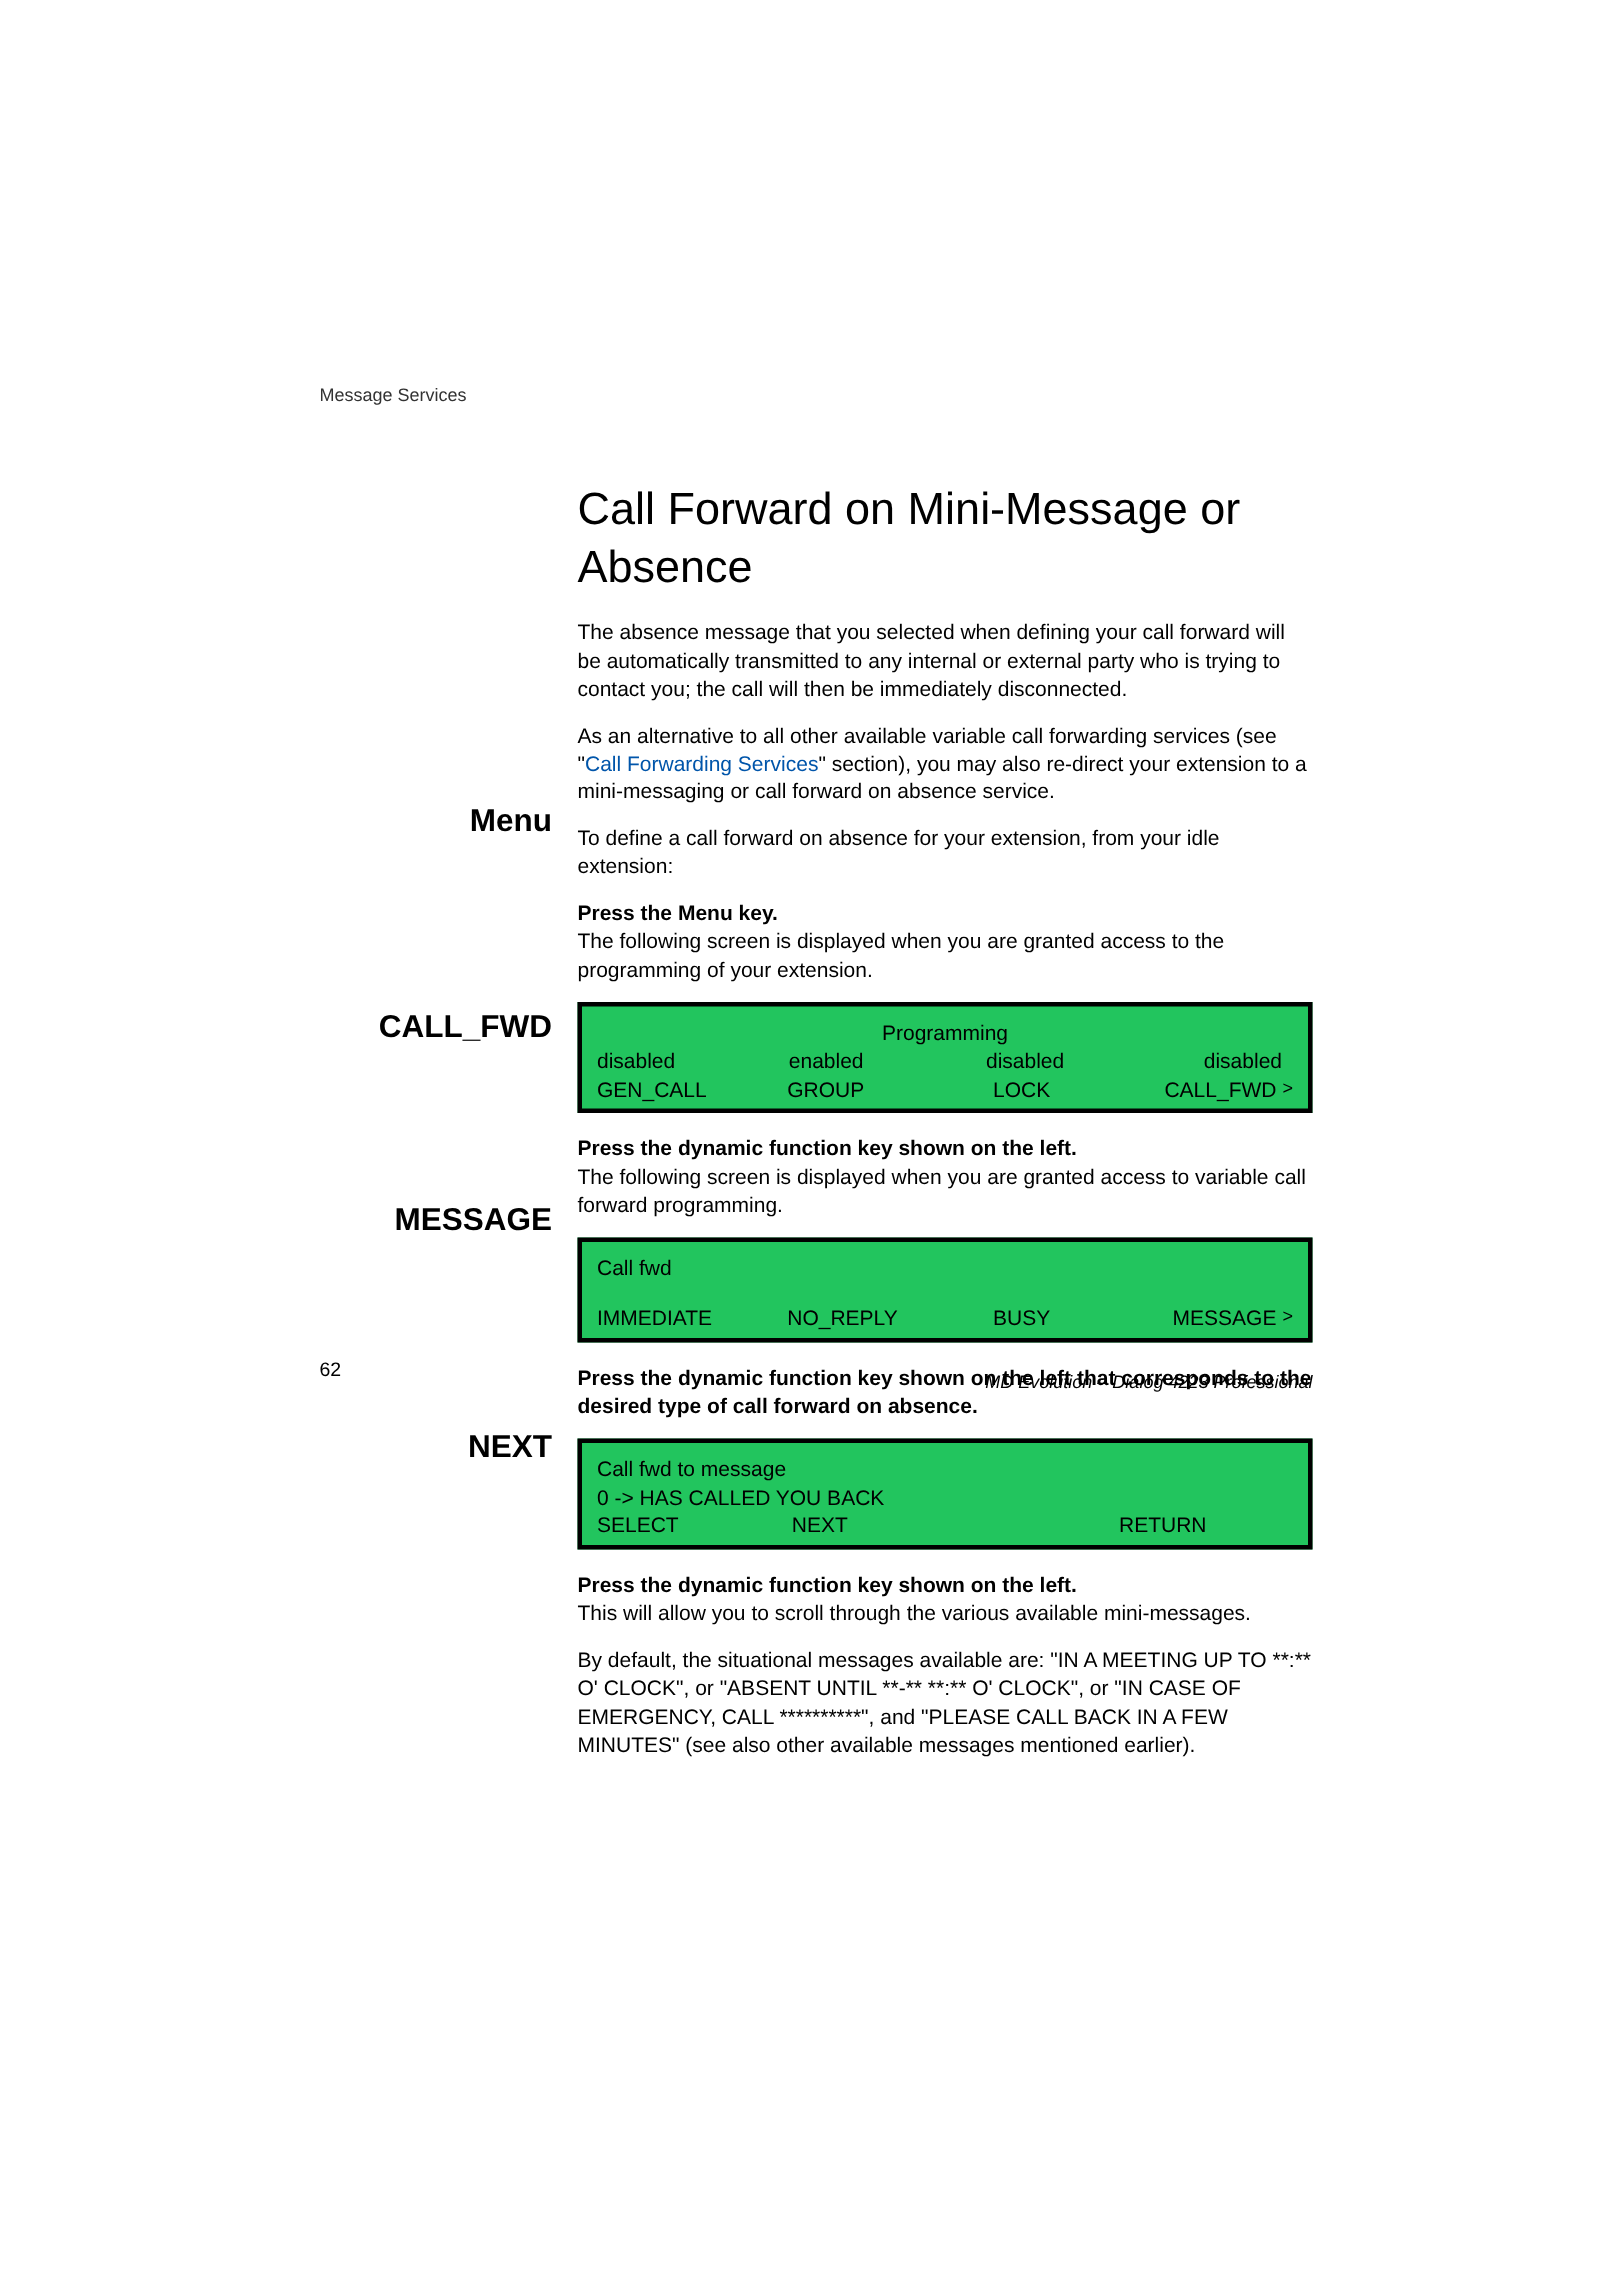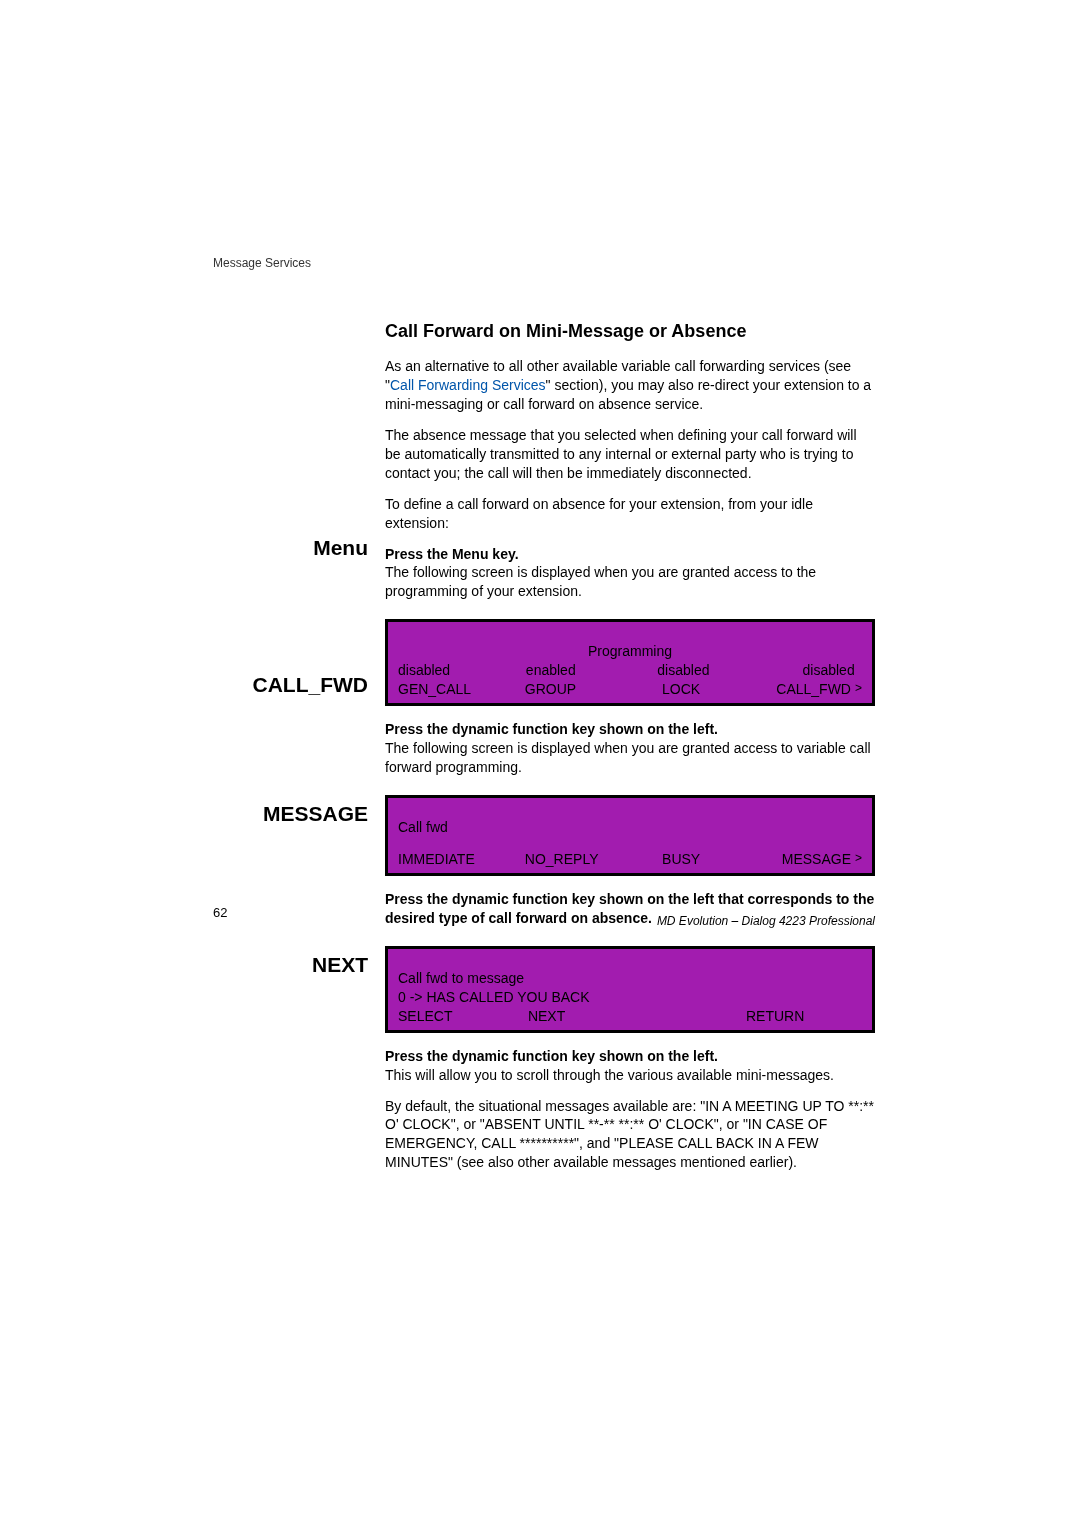--- a/index.html
+++ b/index.html
@@ -24,46 +24,46 @@
     font-size: 12px;
     color: #333;
   }
   .content {
     position: absolute;
     left: 385px;
     top: 320px;
     width: 490px;
   }
   .h2 {
-    font-size: 18px;
-    font-weight: bold;
+    font-size: 30px;
+    font-weight: normal;
     line-height: 1.3;
     margin-bottom: 14px;
   }
   .para {
     font-size: 14px;
     line-height: 1.35;
     margin-bottom: 12px;
   }
   .link {
     color: #0055aa;
   }
   .side-label {
     position: absolute;
     text-align: right;
     font-weight: bold;
     font-size: 21px;
   }
   .screen {
     border: 3px solid #000;
-    padding: 20px 10px 4px 10px;
+    padding: 8px 10px 4px 10px;
     font-size: 14px;
     line-height: 1.35;
-    margin: 18px 0 14px 0;
-    background: #a21caf;
+    margin: 6px 0 14px 0;
+    background: #22c55e;
   }
   .screen-row {
     display: flex;
     justify-content: space-between;
     align-items: flex-start;
   }
   .screen-row > span {
     white-space: nowrap;
   }
   .center-title {
@@ -103,25 +103,25 @@
 </style>
 </head>
 <body>
 
 <div class="page">
   <div class="header">Message Services</div>
 
   <div class="content">
     <div class="h2">Call Forward on Mini-Message or Absence</div>
 
+    <div class="para">The absence message that you selected when defining your call forward will be automatically transmitted to any internal or external party who is trying to contact you; the call will then be immediately disconnected.</div>
+
     <div class="para">
       <span>As an alternative to all other available variable call forwarding services (see "</span><span class="link">Call Forwarding Services</span><span>" section), you may also re-direct your extension to a mini-messaging or call forward on absence service.</span>
     </div>
-
-    <div class="para">The absence message that you selected when defining your call forward will be automatically transmitted to any internal or external party who is trying to contact you; the call will then be immediately disconnected.</div>
     <div class="para">To define a call forward on absence for your extension, from your idle extension:</div>
 
     <div class="para">
       <span class="bold-instr">Press the Menu key.</span><br>
       <span>The following screen is displayed when you are granted access to the programming of your extension.</span>
     </div>
 
     <div class="screen">
       <div class="center-title">Programming</div>
       <div class="screen-row">

